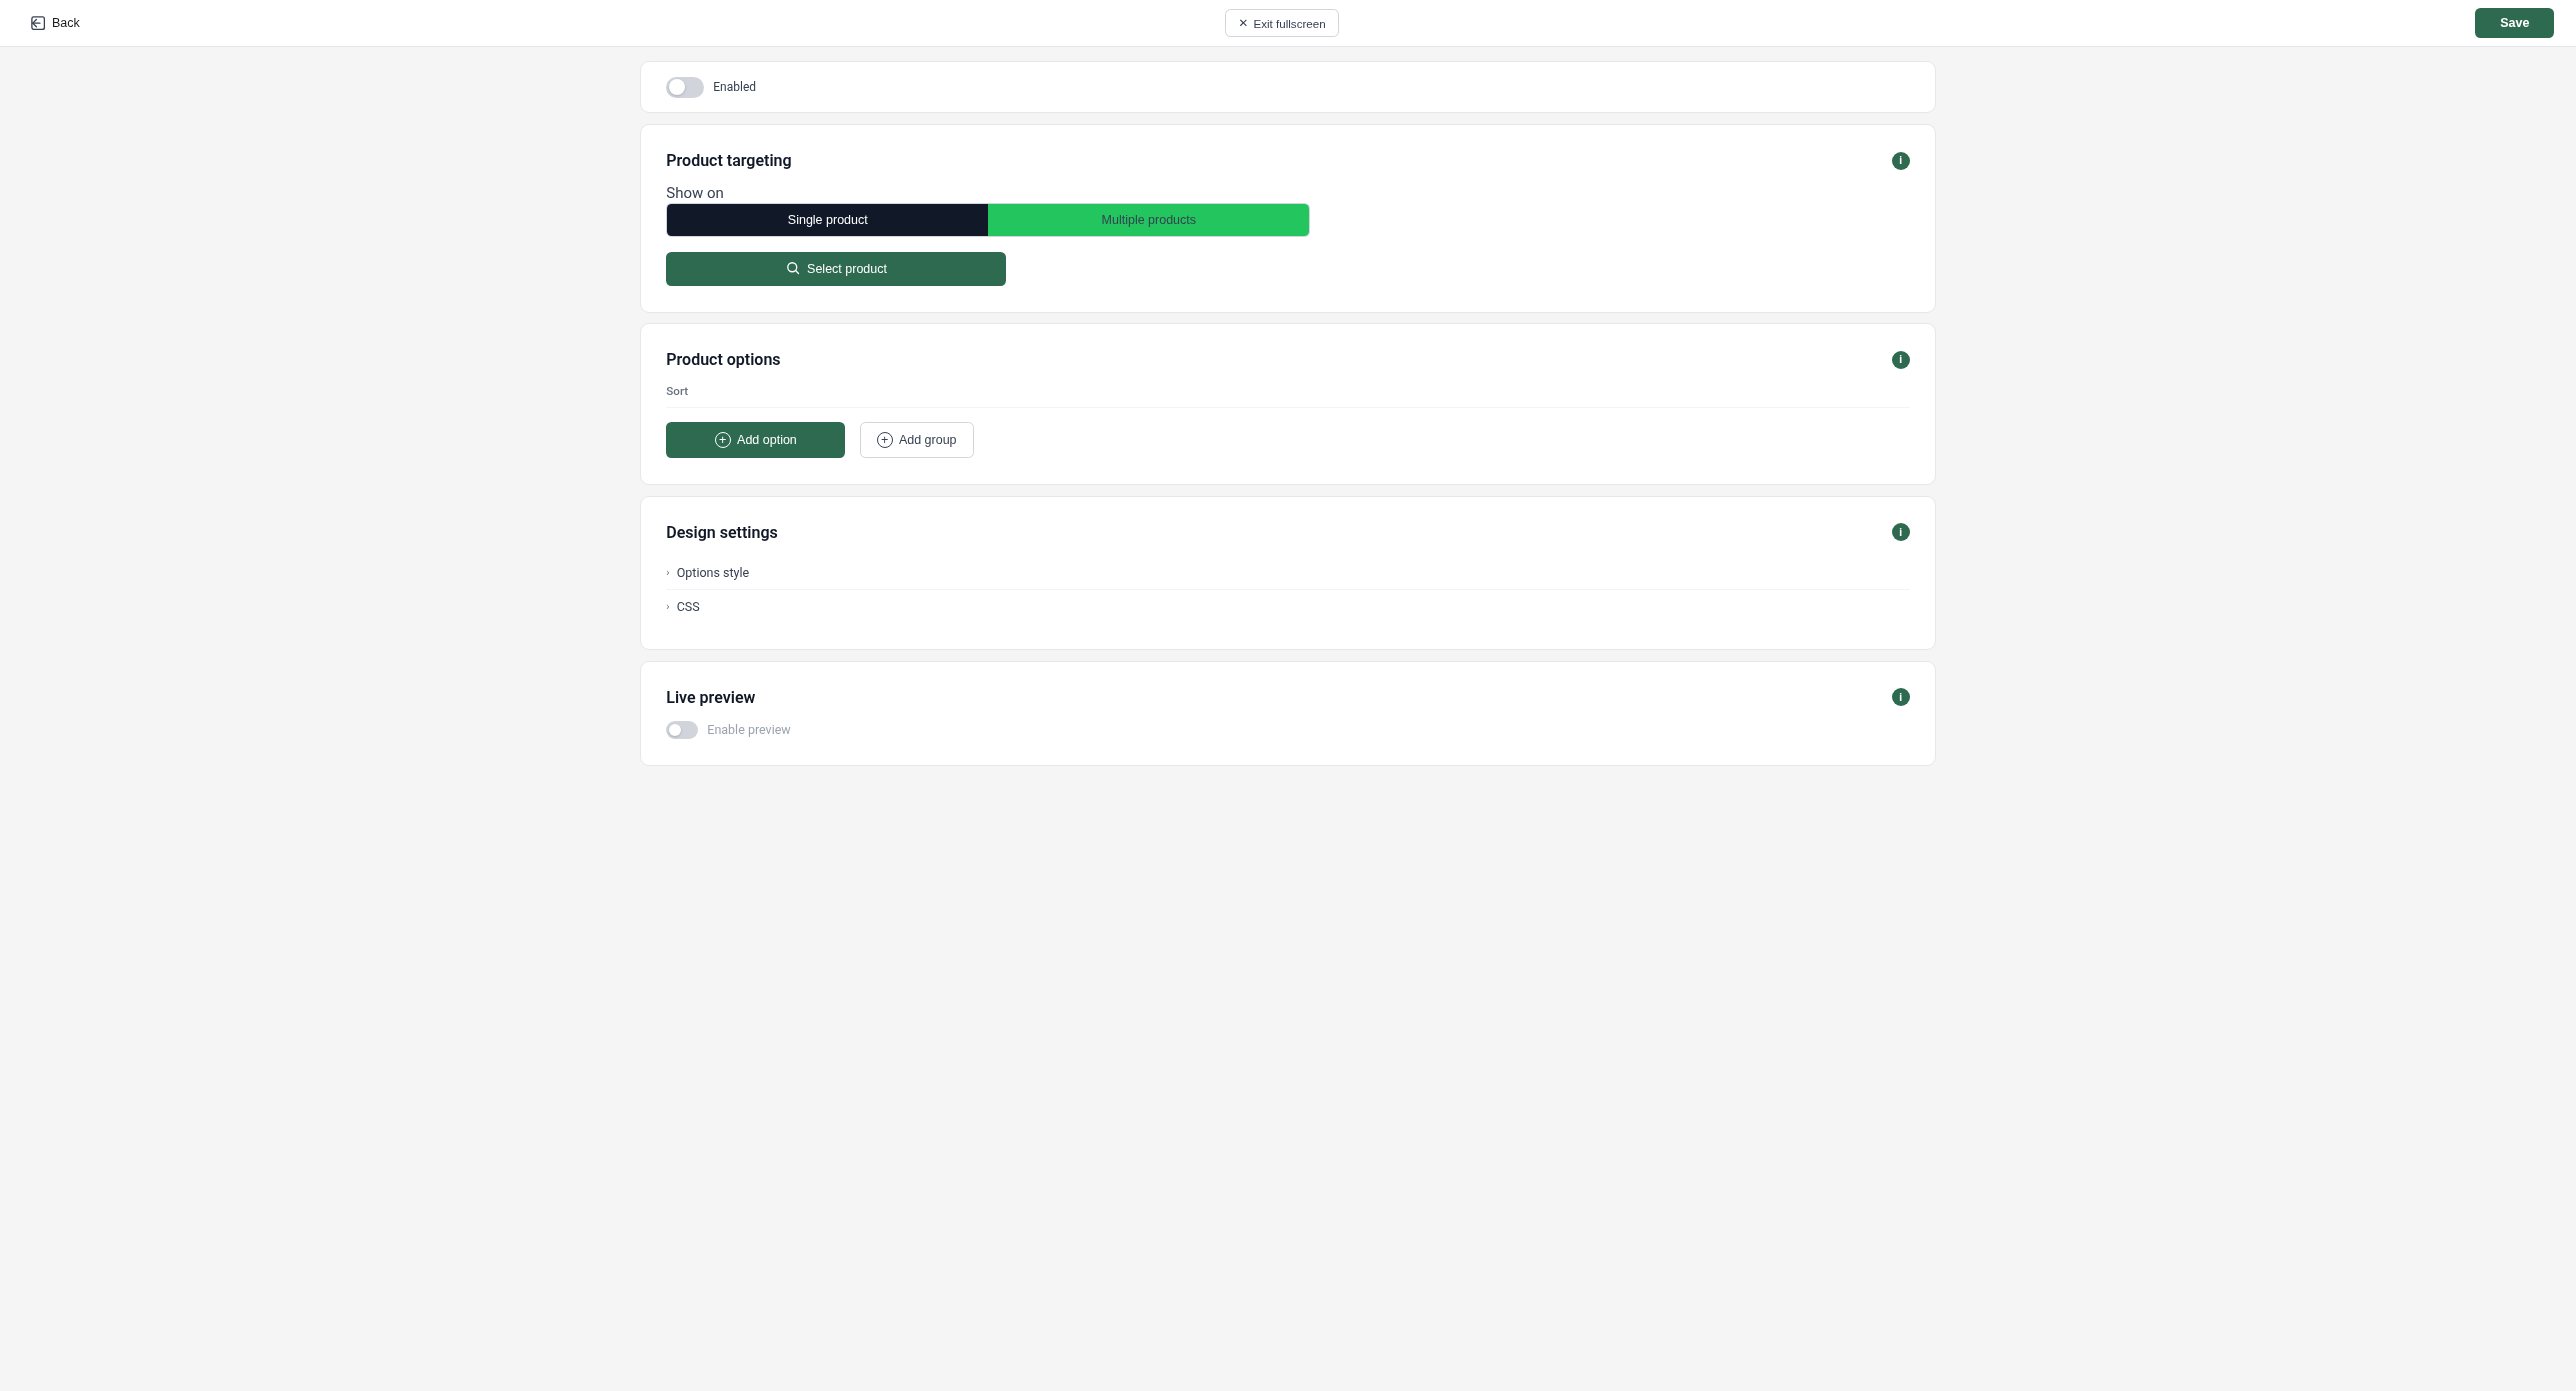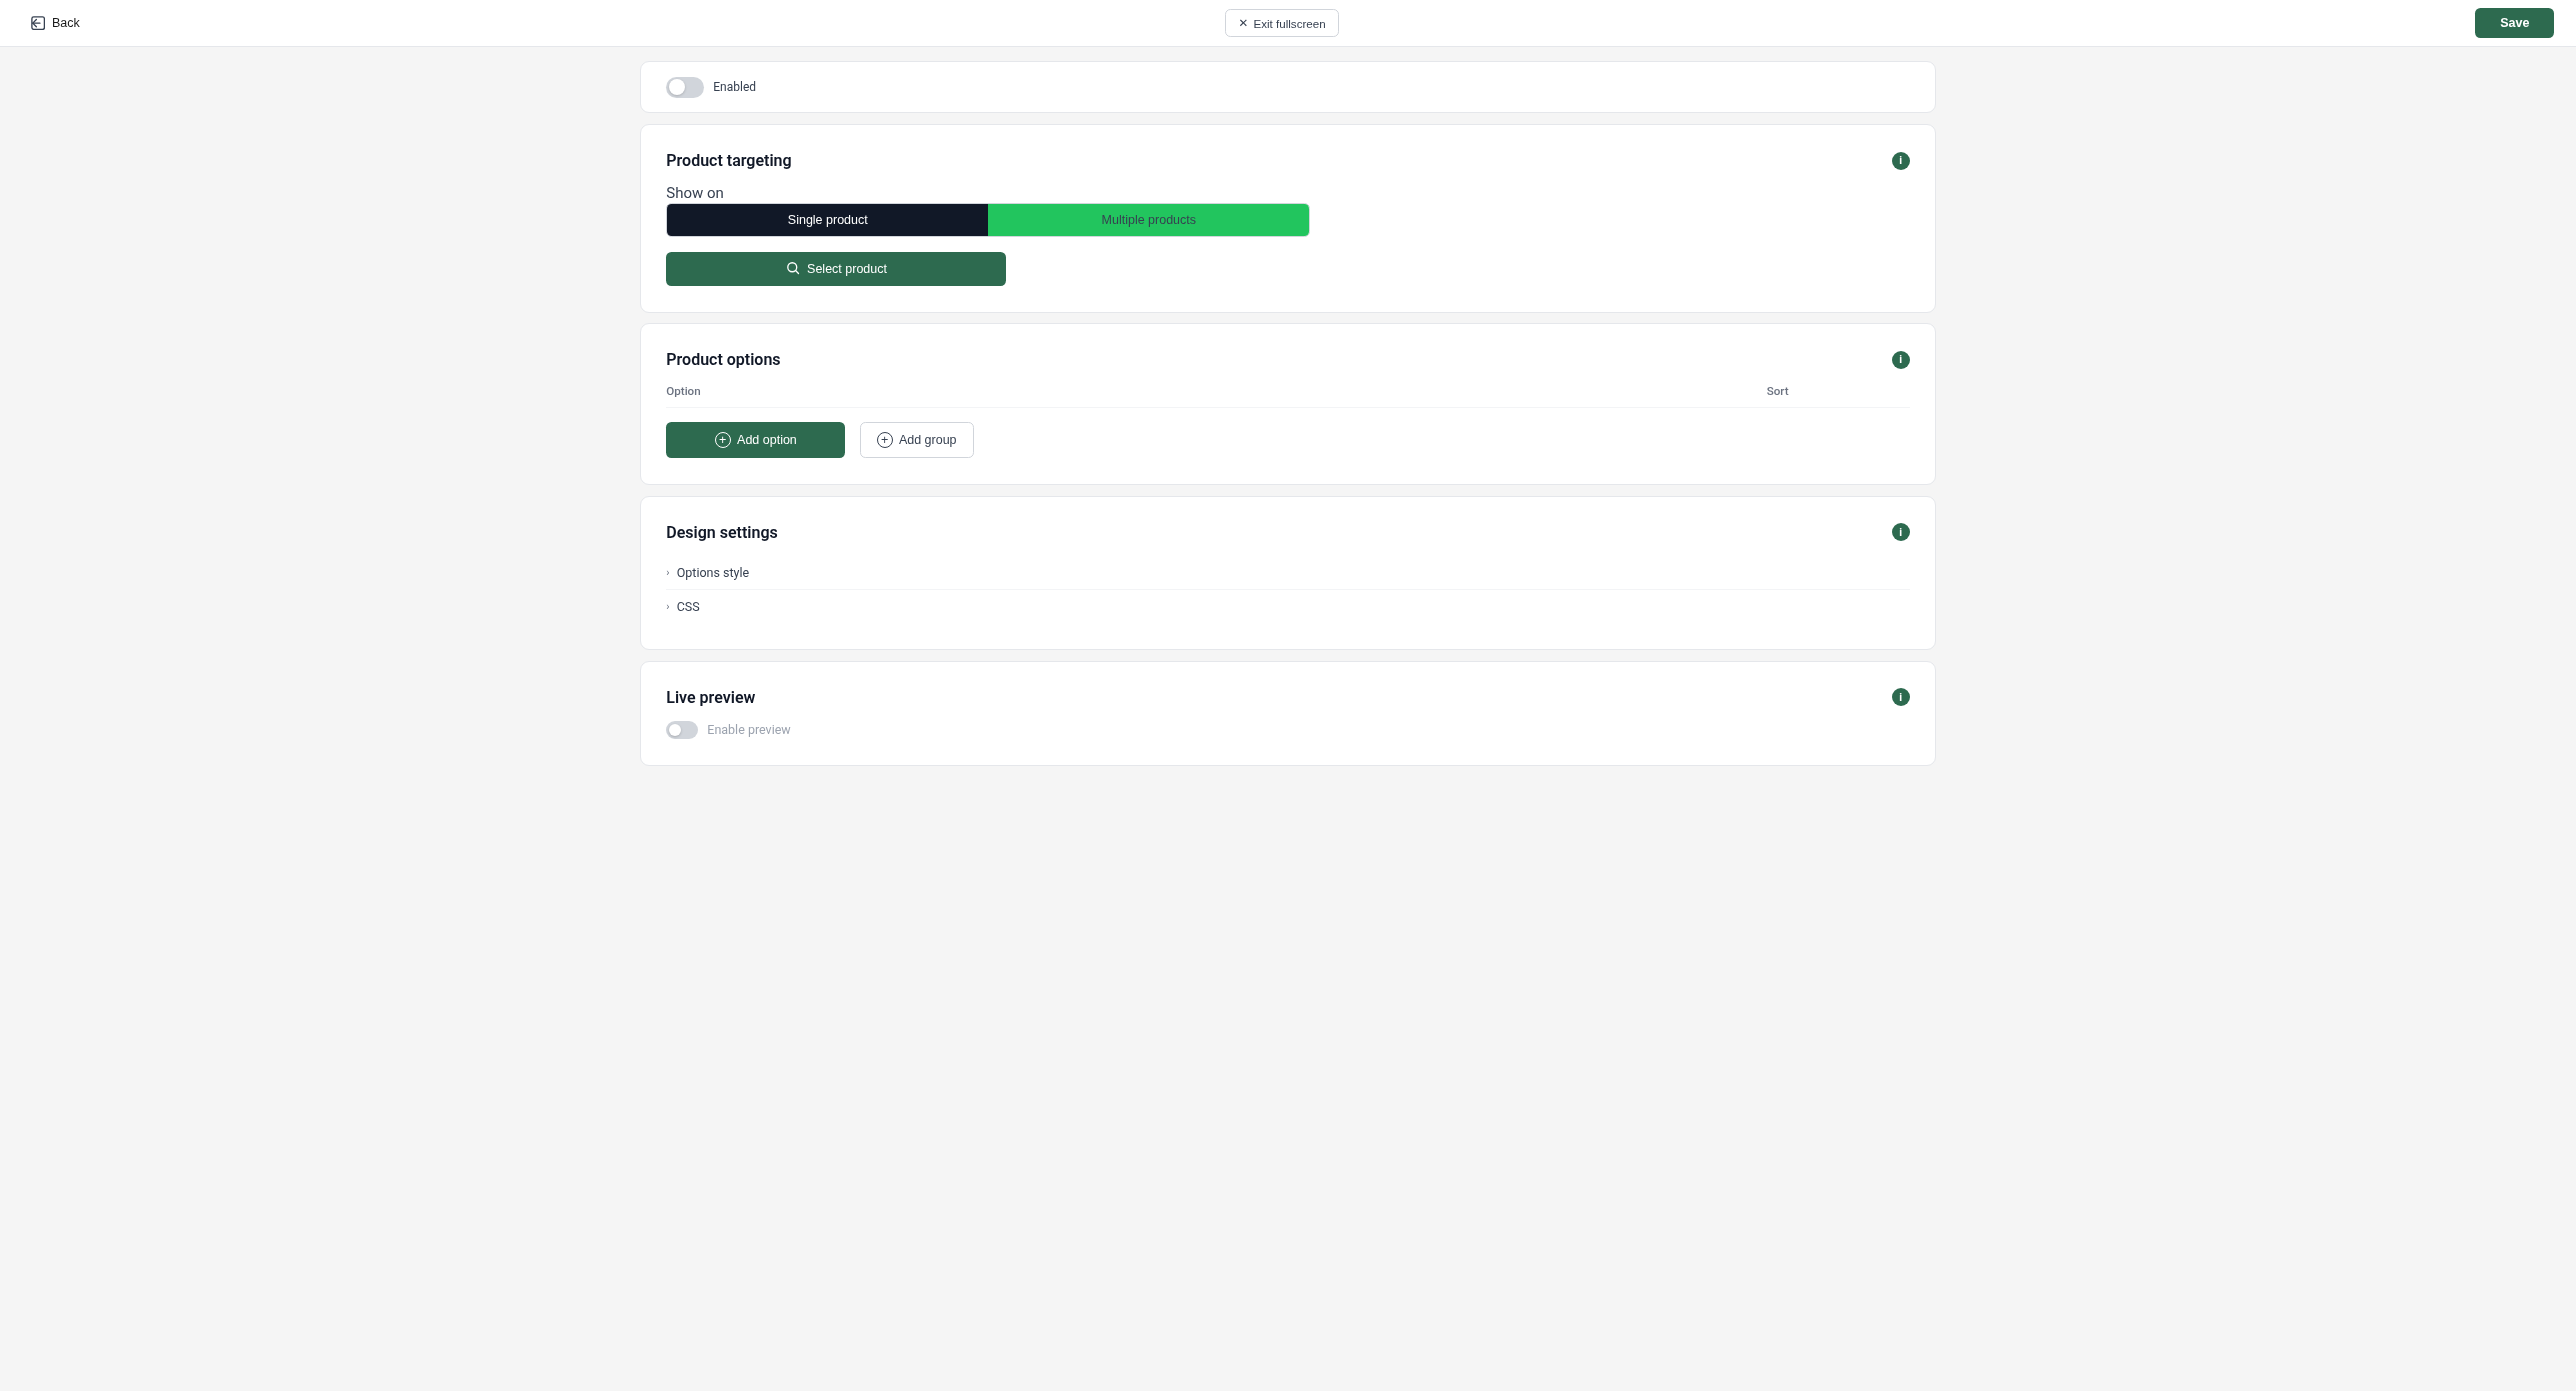--- a/index.html
+++ b/index.html
@@ -344,21 +344,20 @@
       <span>Select product</span>
     </button>
   </div>
 
   <div class="card">
     <div class="section-title">
       <span>Product options</span>
       <div class="info-icon">i</div>
     </div>
     <div class="options-table-header">
-      <div class="col-option">Option</div>
       <div class="col-sort">Sort</div>
     </div>
     <div class="options-actions">
       <button class="add-option-btn">
         <span class="plus-circle">+</span>
         <span>Add option</span>
       </button>
       <button class="add-group-btn">
         <span class="plus-circle">+</span>
         <span>Add group</span>

